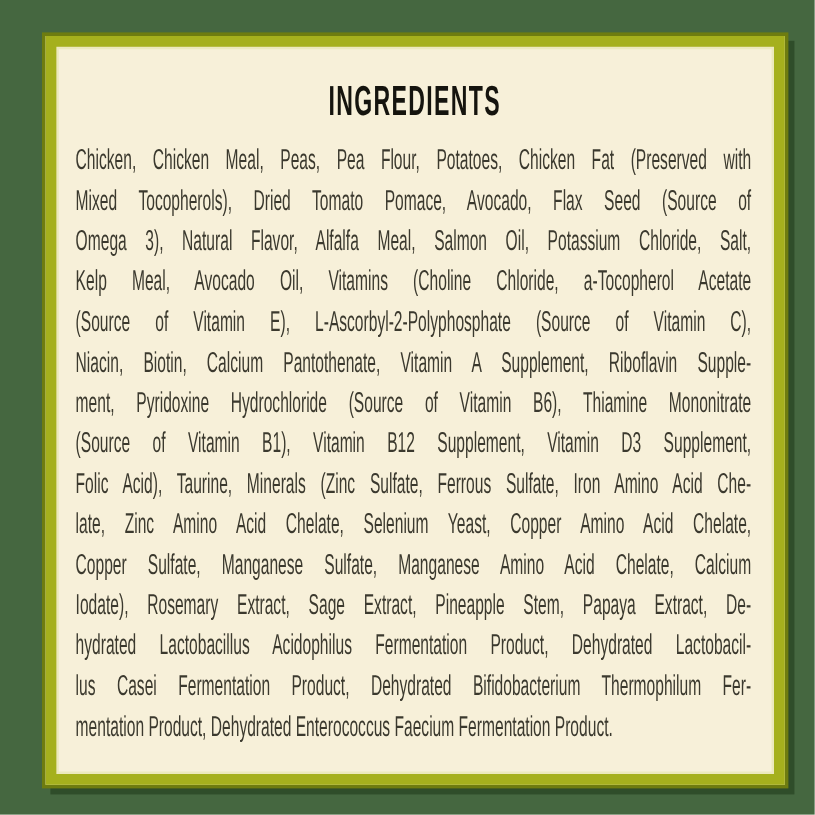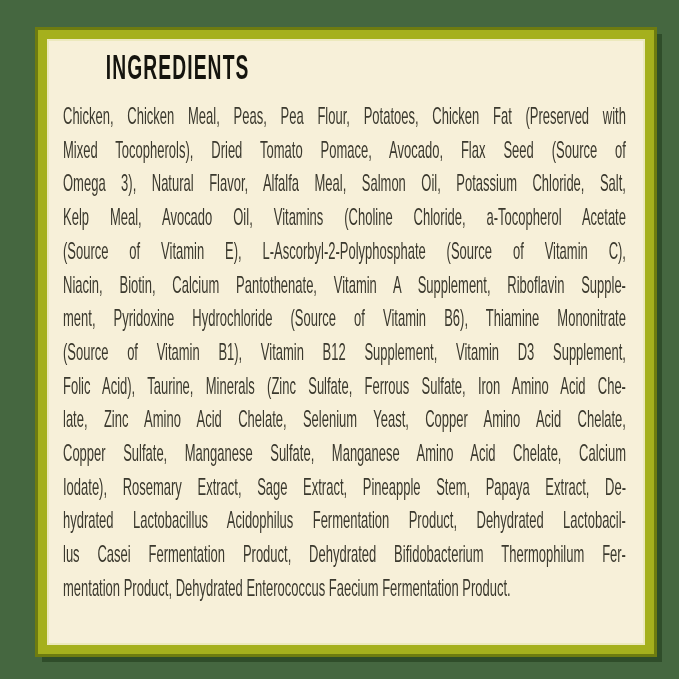--- a/index.html
+++ b/index.html
@@ -30,21 +30,22 @@
     height: 624px;
     background: var(--panel-cream);
     border: 9px solid var(--border-olive);
     box-shadow:
       inset 0 0 0 2px var(--inner-highlight),
       0 0 0 3px var(--border-olive-dark),
       6px 6px 0 2px var(--shadow-green);
     overflow: hidden;
   }
   .title-wrap {
-    margin-top: 10px;
+    margin-top: 28px;
+    text-align: center;
     height: 36px;
   }
   .title {
     display: inline-block;
     font-weight: bold;
     font-size: 35px;
     line-height: 1;
     letter-spacing: 2px;
     color: var(--title-color);
     transform: scaleX(0.55);

